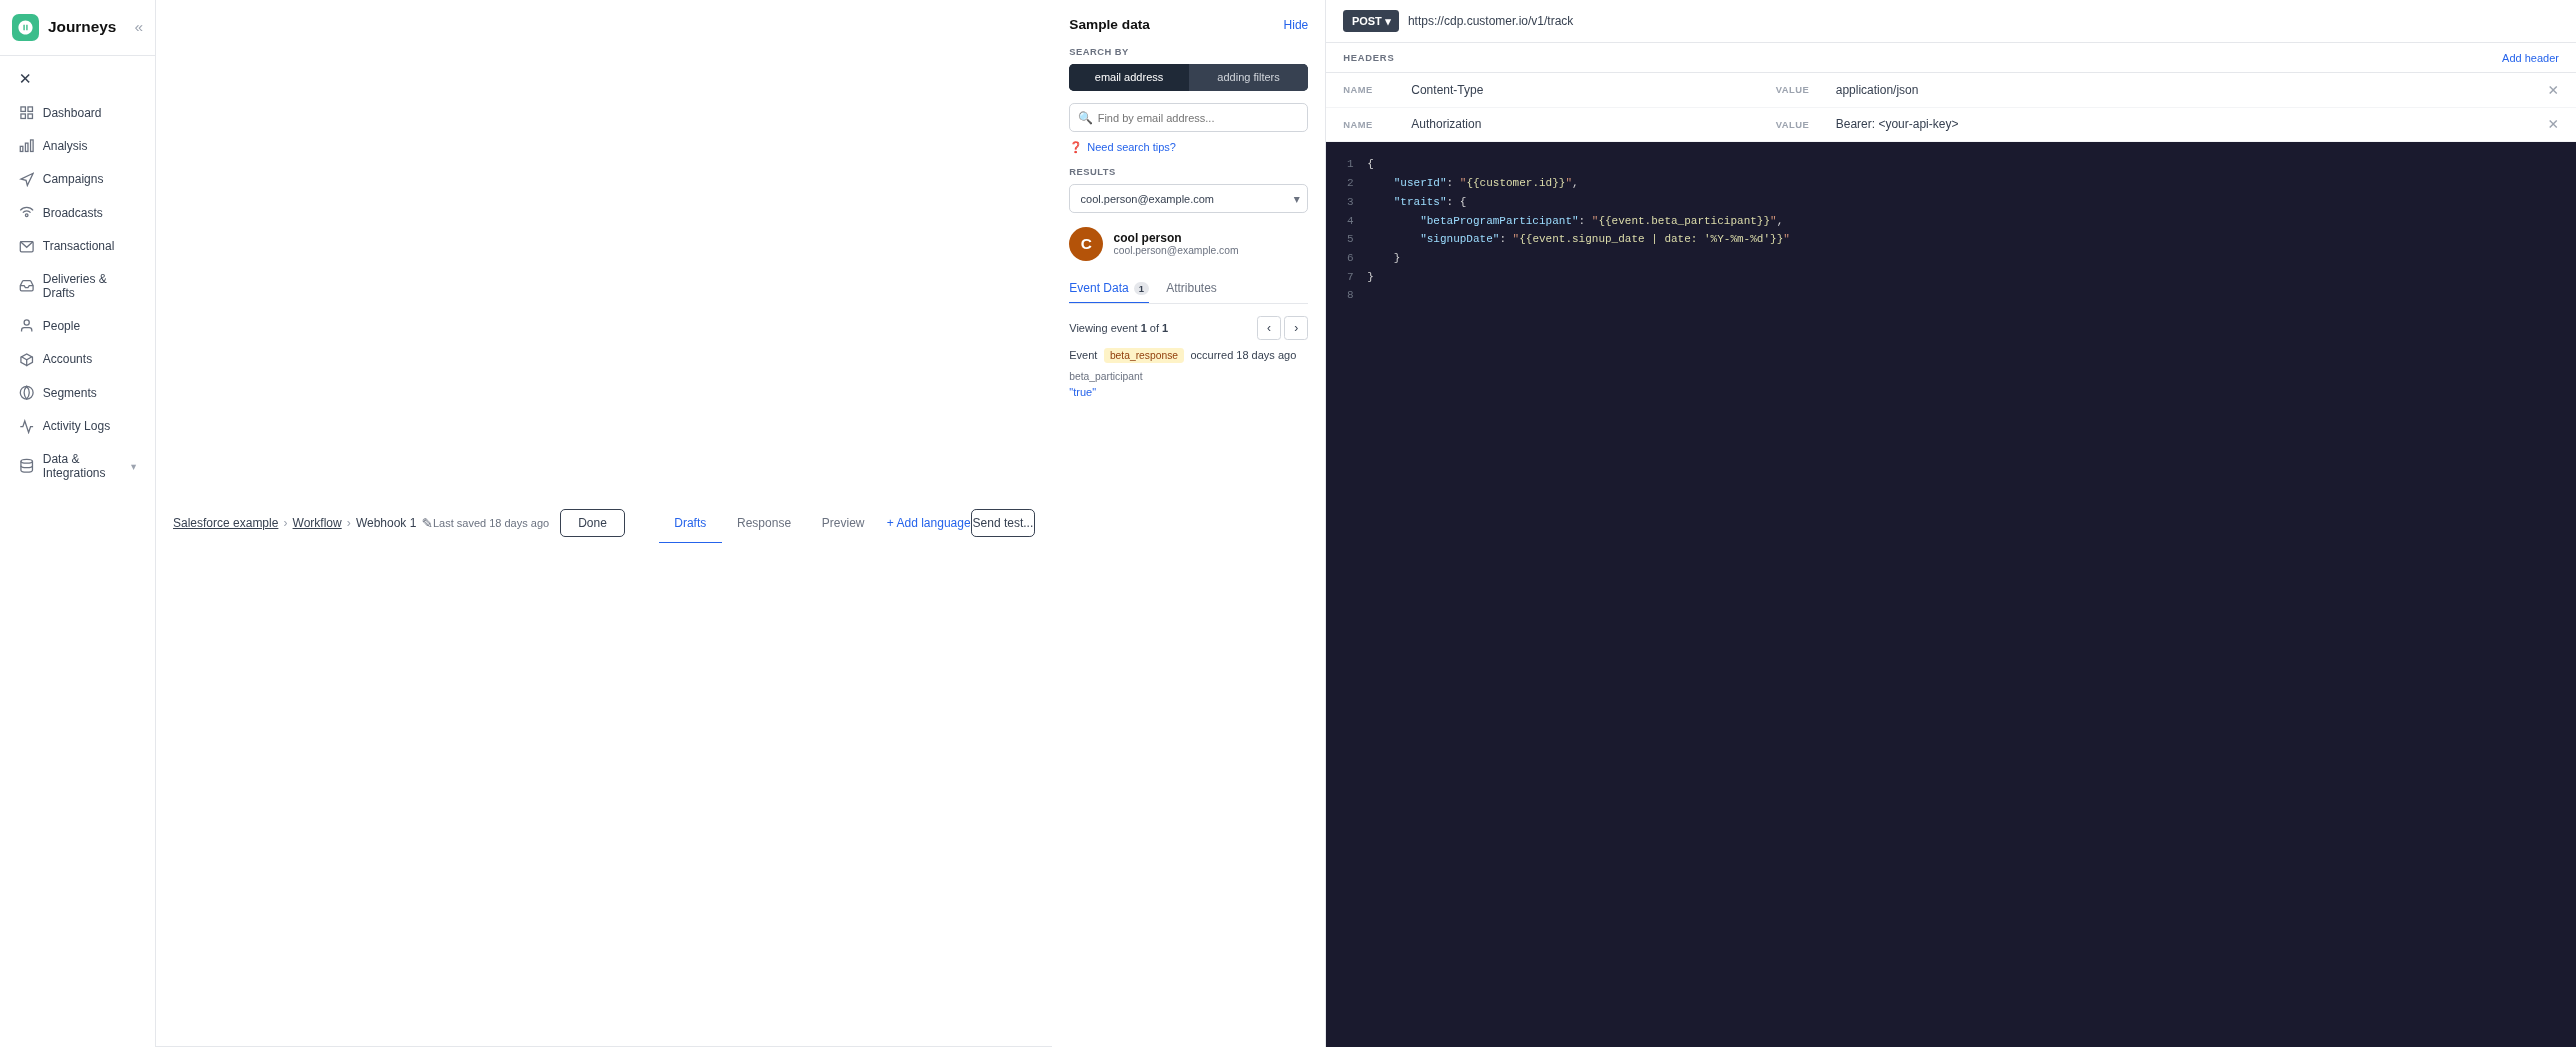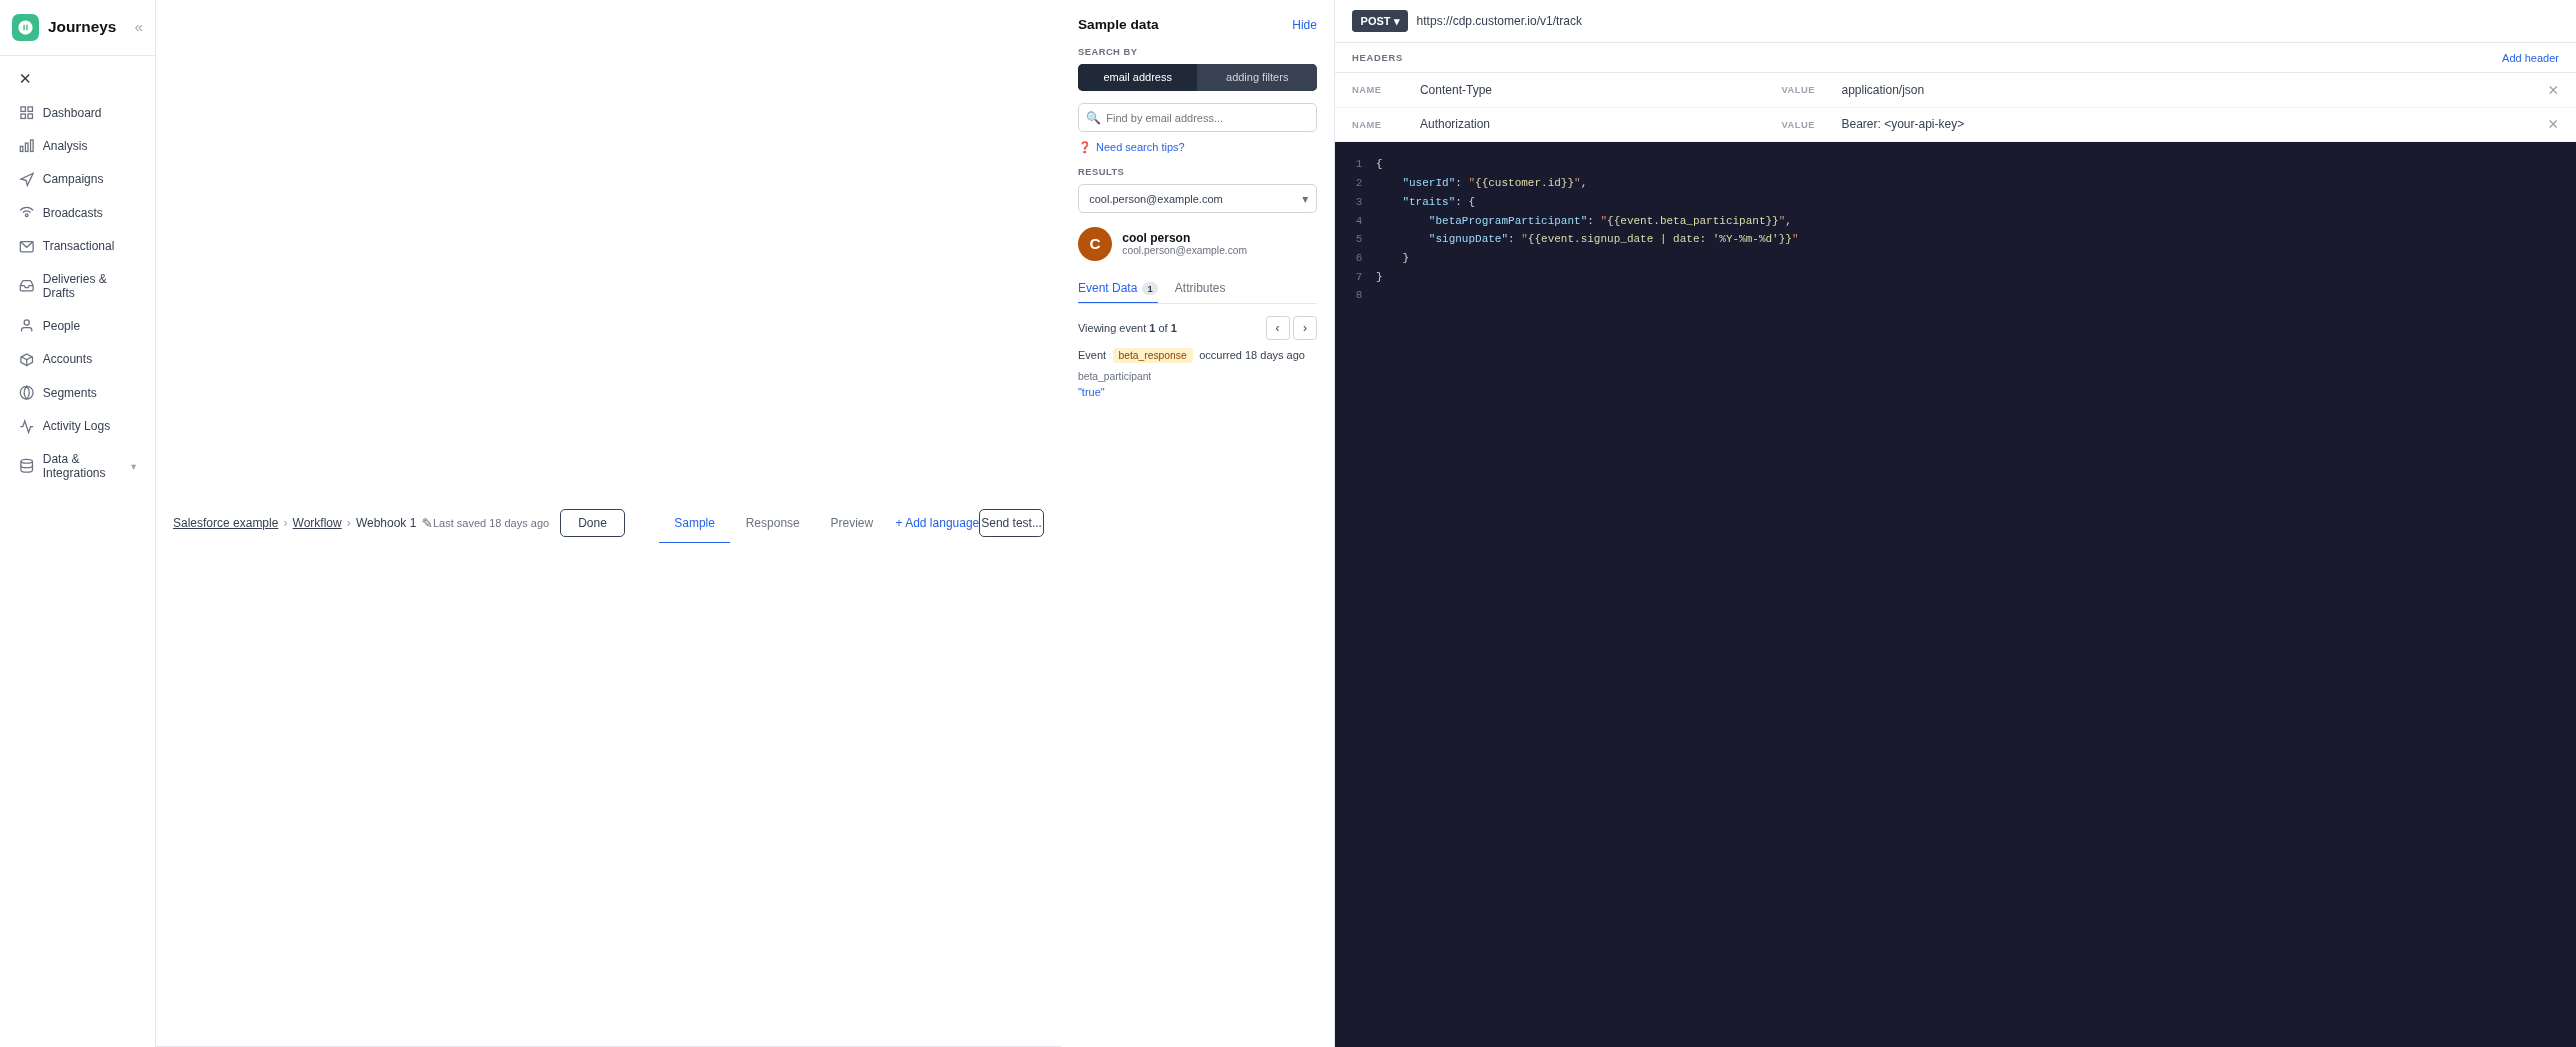--- a/index.html
+++ b/index.html
@@ -221,21 +221,21 @@
         <span class="edit-icon">✎</span>
       </span>
     </div>
     <div class="topbar-right">
       <span class="last-saved">Last saved 18 days ago</span>
       <button class="btn-done">Done</button>
     </div>
   </div>
 
   <div class="tabs-bar">
-    <div class="tab active">Sample</div>
+    <div class="tab active">Drafts</div>
     <div class="tab">Response</div>
     <div class="tab">Preview</div>
     <div class="add-language">+ Add language</div>
     <div class="tabs-right">
       <button class="btn-send-test">Send test...</button>
     </div>
   </div>
 
   <div class="content">
 

